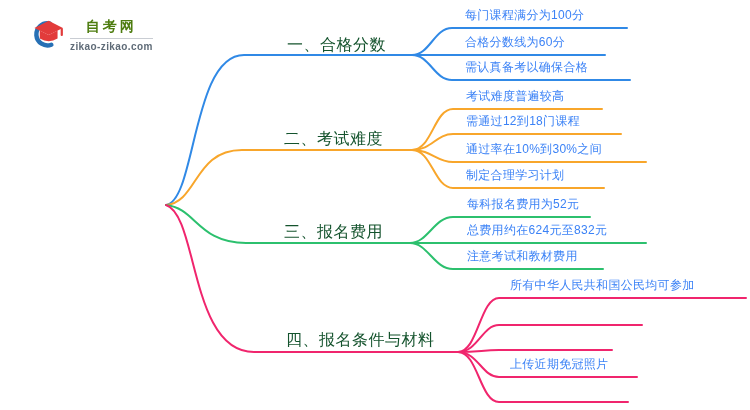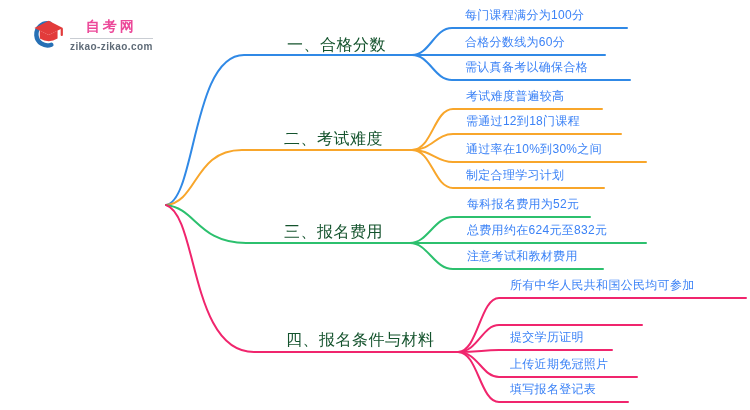--- a/index.html
+++ b/index.html
@@ -15,21 +15,21 @@
   .branch-label{
     position:absolute;font-size:16px;color:#14532d;white-space:nowrap;letter-spacing:.5px;
   }
   .leaf{
     position:absolute;font-size:12px;color:#3b82f6;white-space:nowrap;letter-spacing:.3px;
   }
   .logo{position:absolute;left:28px;top:18px;display:flex;align-items:center;}
   .logo-icon{width:36px;height:32px;flex:0 0 auto;}
   .logo-text{margin-left:6px;text-align:center;}
   .logo-title{
-    font-size:14px;font-weight:bold;color:#ec4899;letter-spacing:3px;
+    font-size:14px;font-weight:bold;color:#4d7c0f;letter-spacing:3px;
     padding:0 2px 2px 2px;border-bottom:1px solid #c9cdd3;text-align:center;
   }
   .logo-domain{font-size:10px;color:#5f6b77;letter-spacing:.4px;padding-top:2px;font-weight:bold;}
 </style>
 </head>
 <body>
 
 <div class="stage">
 
   <svg class="lines" width="750" height="410" viewBox="0 0 750 410">
@@ -92,17 +92,15 @@
   <div class="leaf" style="left:466px;top:88px">考试难度普遍较高</div>
   <div class="leaf" style="left:466px;top:113px">需通过12到18门课程</div>
   <div class="leaf" style="left:466px;top:141px">通过率在10%到30%之间</div>
   <div class="leaf" style="left:466px;top:167px">制定合理学习计划</div>
 
   <div class="leaf" style="left:467px;top:196px">每科报名费用为52元</div>
   <div class="leaf" style="left:467px;top:222px">总费用约在624元至832元</div>
   <div class="leaf" style="left:510px;top:277px">所有中华人民共和国公民均可参加</div>
 
   <div class="leaf" style="left:467px;top:248px">注意考试和教材费用</div>
-  <div class="leaf" style="left:510px;top:329px">提交学历证明</div>
   <div class="leaf" style="left:510px;top:356px">上传近期免冠照片</div>
-  <div class="leaf" style="left:510px;top:381px">填写报名登记表</div>
 
 </div>
 
 </body></html>

